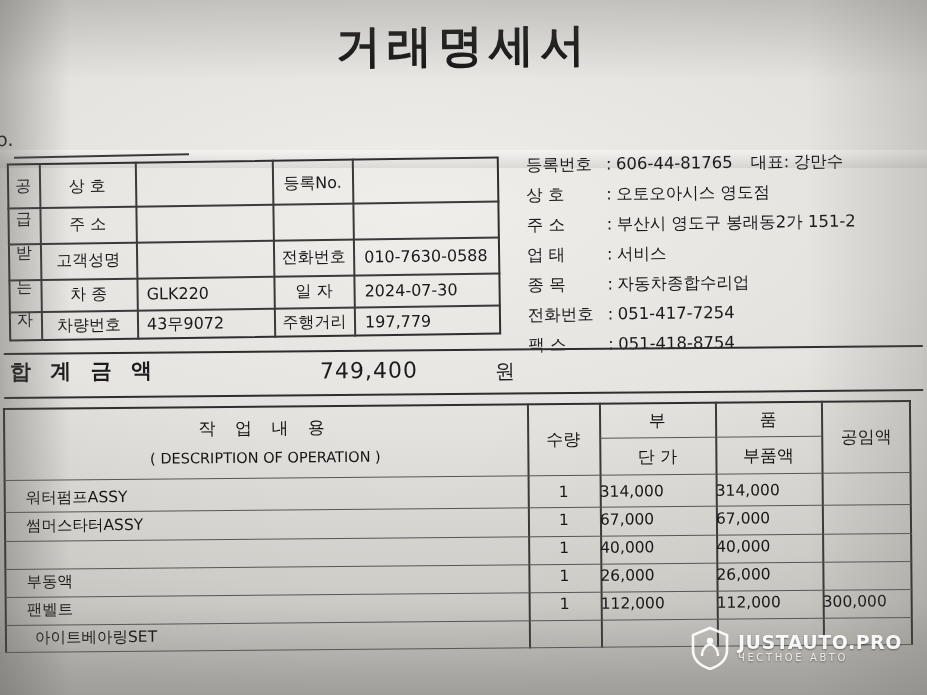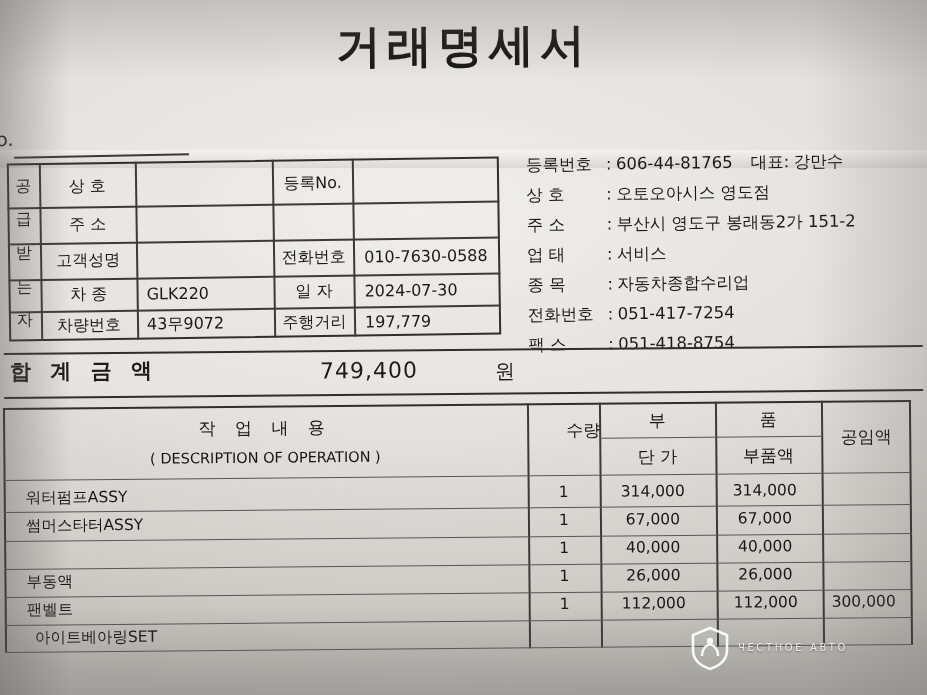--- a/index.html
+++ b/index.html
@@ -174,21 +174,21 @@
   }
   .hdr.small { font-size: 14.5px; }
   .hdr.spaced { letter-spacing: 7px; }
 
   .cellv {
     position: absolute;
     font-size: 15.5px;
     color: #171717;
     white-space: nowrap;
   }
-  .cellv.r { text-align: center; }
+  .cellv.r { text-align: left; }
   .cellv.c { text-align: center; }
 
   
   .wm {
     position: absolute;
     left: 690px; top: 622px;
     width: 230px; height: 52px;
     display: flex; align-items: center;
     opacity: 0.92;
   }
@@ -320,21 +320,21 @@
 
     <div class="it-h" style="left:0; top:104px; width:908px;"></div>
     <div class="it-h" style="left:0; top:133px; width:908px;"></div>
     <div class="it-h" style="left:0; top:161px; width:908px;"></div>
     <div class="it-h" style="left:0; top:189px; width:908px;"></div>
     <div class="it-h" style="left:0; top:217px; width:908px;"></div>
     <div class="it-h" style="left:0; top:244px; width:908px;"></div>
 
     <div class="hdr spaced" style="left:0; top:8px; width:524px; height:28px;">작  업  내  용</div>
     <div class="hdr small" style="left:0; top:38px; width:524px; height:28px;">( DESCRIPTION OF OPERATION )</div>
-    <div class="hdr" style="left:524px; top:11px; width:72px; height:32px;padding-left:20px;">수량</div>
+    <div class="hdr" style="left:524px; top:20px; width:72px; height:32px;">수량</div>
     <div class="hdr" style="left:596px; top:2px; width:116px; height:32px;">부</div>
     <div class="hdr" style="left:712px; top:2px; width:106px; height:32px;">품</div>
     <div class="hdr" style="left:596px; top:38px; width:116px; height:32px;">단  가</div>
     <div class="hdr" style="left:712px; top:38px; width:106px; height:32px;">부품액</div>
     <div class="hdr" style="left:818px; top:20px; width:90px; height:32px;">공임액</div>
 
     <div class="cellv" style="left:22px; top:80px;">워터펌프ASSY</div>
     <div class="cellv c" style="left:524px; top:80px; width:72px;">1</div>
     <div class="cellv r" style="left:596px; top:80px; width:106px;">314,000</div>
     <div class="cellv r" style="left:712px; top:80px; width:98px;">314,000</div>
@@ -376,16 +376,17 @@
   <div class="shadow-bottom"></div>
   <div class="shadow-right"></div>
 
   <div class="wm">
     <svg class="wm-shield" viewBox="0 0 40 44">
       <path d="M20 2 L37 9 V24 C37 34 29 40 20 43 C11 40 3 34 3 24 V9 Z" fill="none" stroke="#ffffff" stroke-width="2.6"></path>
       <path d="M12 30 C12 23 16 19 20 19 C24 19 28 23 28 30" fill="none" stroke="#ffffff" stroke-width="2.4"></path>
       <circle cx="20" cy="15" r="3.2" fill="#ffffff"></circle>
     </svg>
     <div class="wm-text">
+      <div class="wm-title">JUSTAUTO.PRO</div>
       <div class="wm-sub">ЧЕСТНОЕ АВТО</div>
     </div>
   </div>
 </div>
 
 </body></html>

